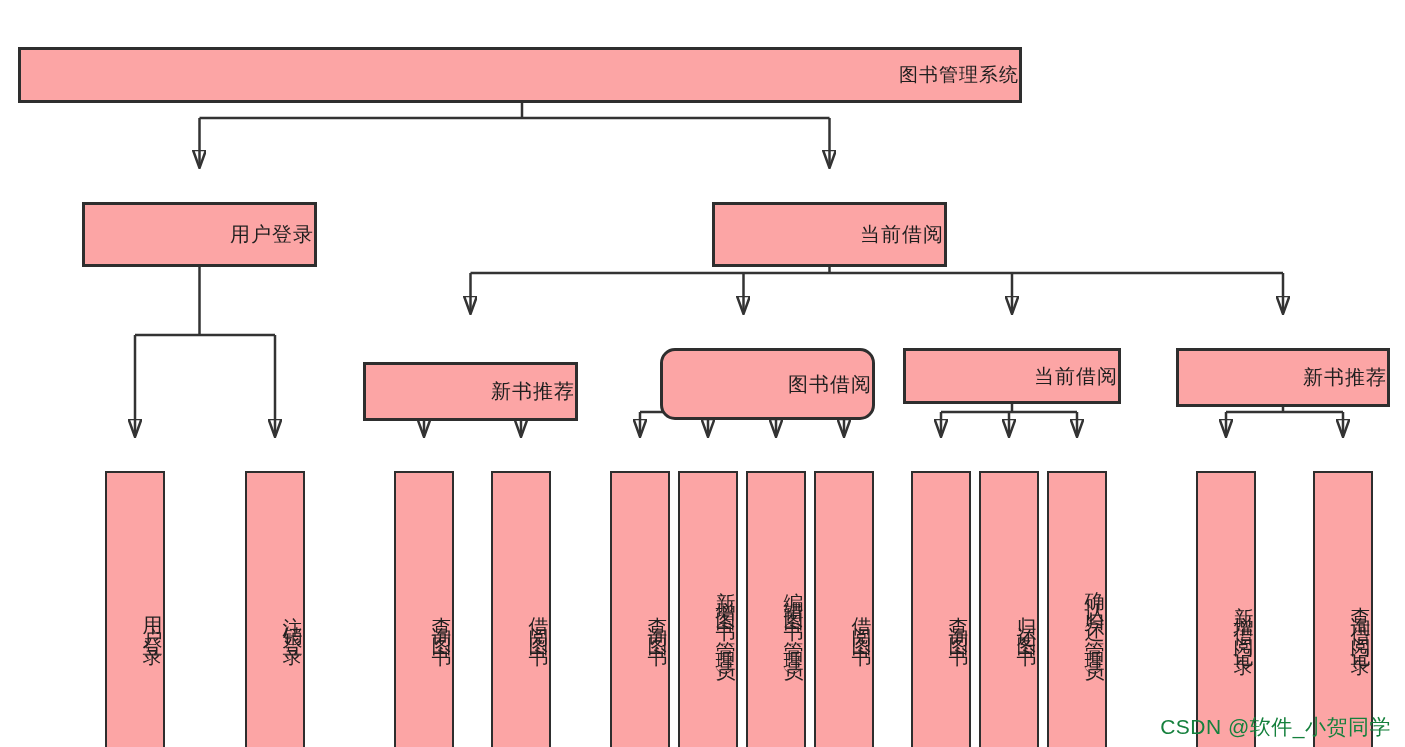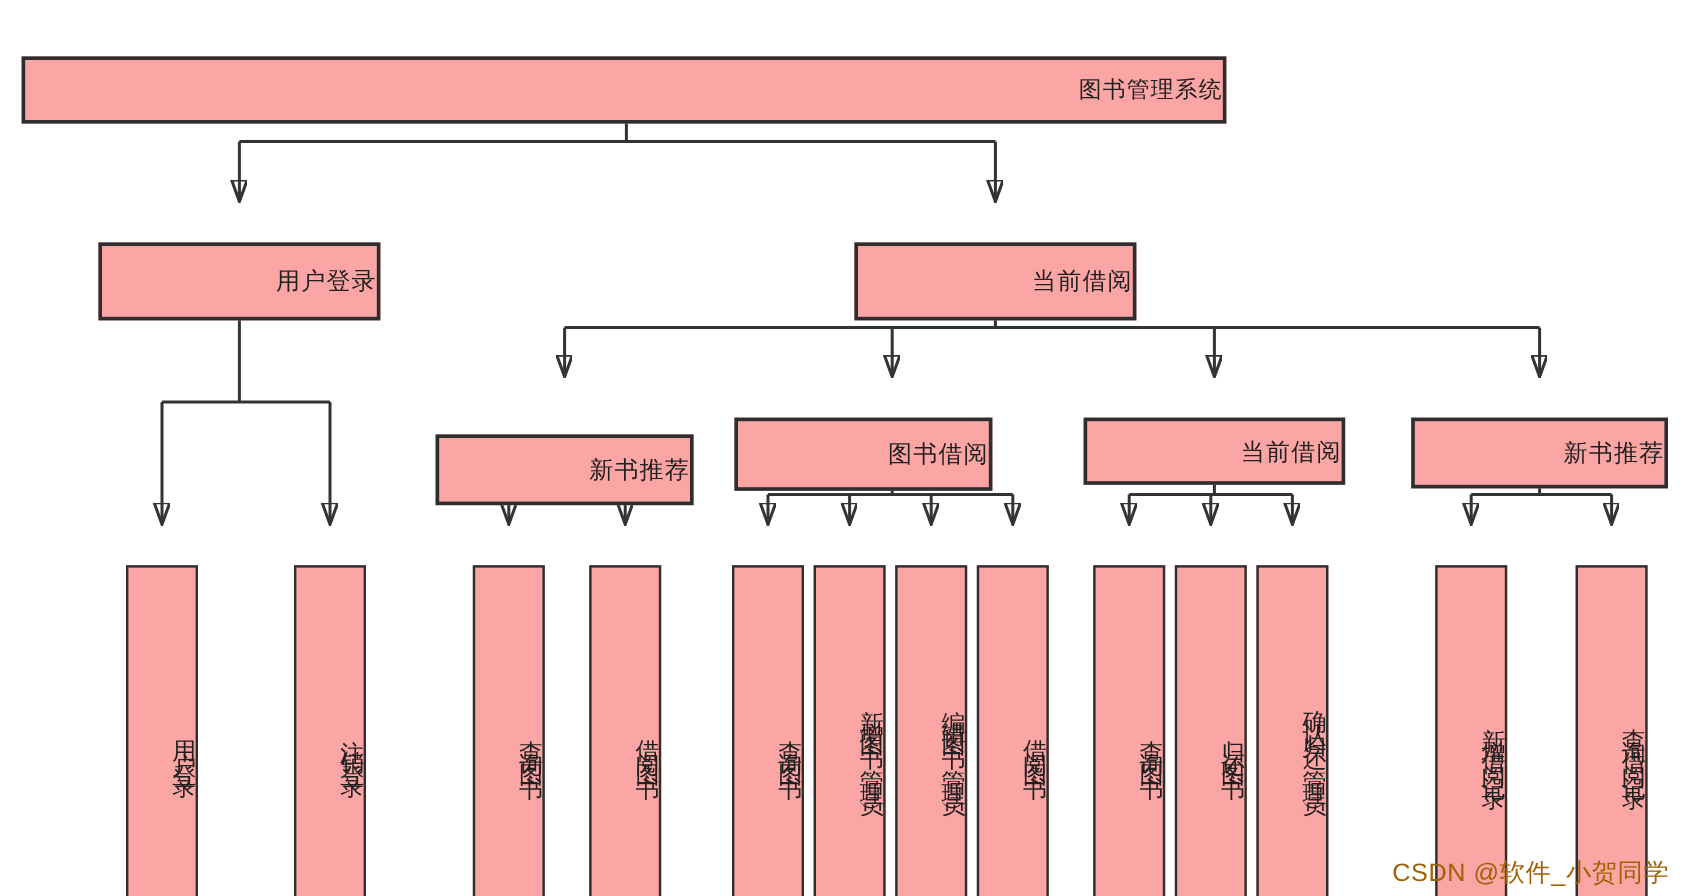--- a/index.html
+++ b/index.html
@@ -32,21 +32,21 @@
   .vlabel{
     writing-mode:vertical-rl;
     font-size:20px;
     letter-spacing:10px;
     line-height:1;
     white-space:nowrap;
   }
   .watermark{
     position:absolute;
     right:14px;bottom:6px;
-    color:#a16207;
+    color:#15803d;
     font-size:21px;
     letter-spacing:0.5px;
     z-index:2;
     white-space:nowrap;
   }
 </style>
 </head>
 <body>
 
 <div id="canvas">
@@ -120,21 +120,21 @@
   <div class="node" style="left:82px;top:168px;width:235px;height:65px;">
     <span class="hlabel">用户登录</span>
   </div>
   <div class="node" style="left:712px;top:168px;width:235px;height:65px;">
     <span class="hlabel">当前借阅</span>
   </div>
 
   <div class="node" style="left:363px;top:328px;width:215px;height:59px;">
     <span class="hlabel">新书推荐</span>
   </div>
-  <div class="node" style="left:612px;top:314px;width:215px;height:61px;">
+  <div class="node" style="left:660px;top:314px;width:215px;height:72px;border-radius:15px;">
     <span class="hlabel">图书借阅</span>
   </div>
   <div class="node" style="left:903px;top:314px;width:218px;height:56px;">
     <span class="hlabel">当前借阅</span>
   </div>
   <div class="node" style="left:1176px;top:314px;width:214px;height:59px;">
     <span class="hlabel">新书推荐</span>
   </div>
 
   <div class="node vbox" style="left:105px;top:437px;width:60px;height:300px;">

